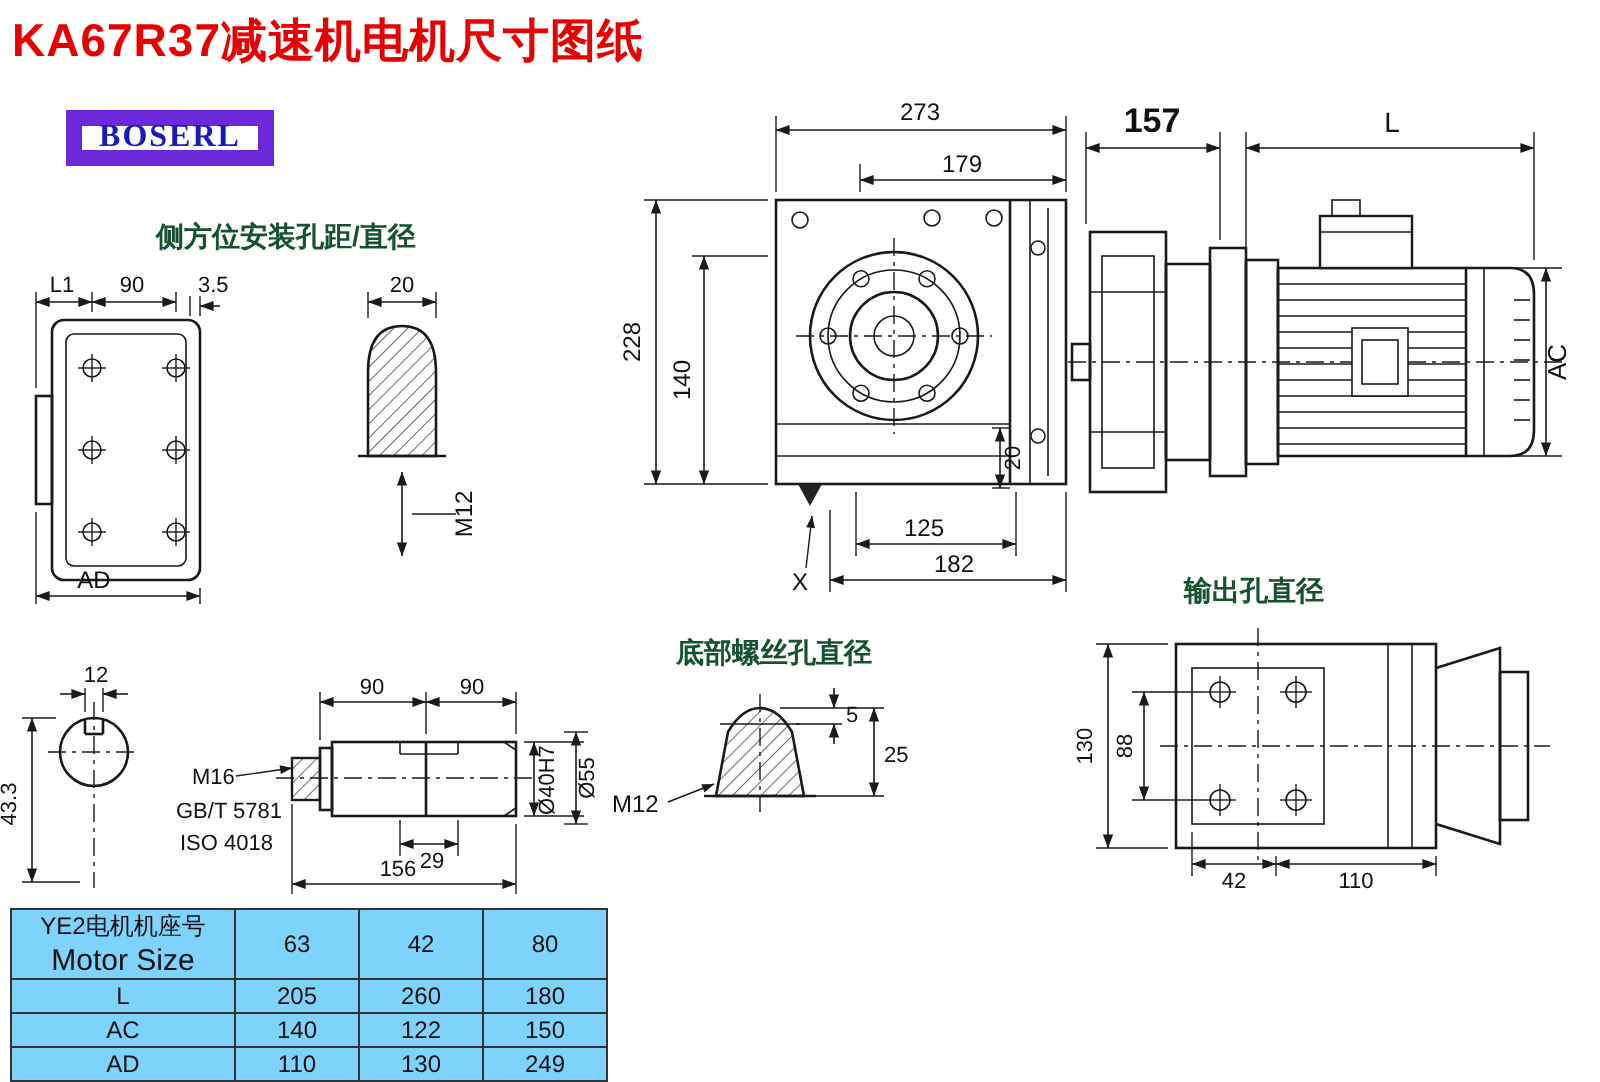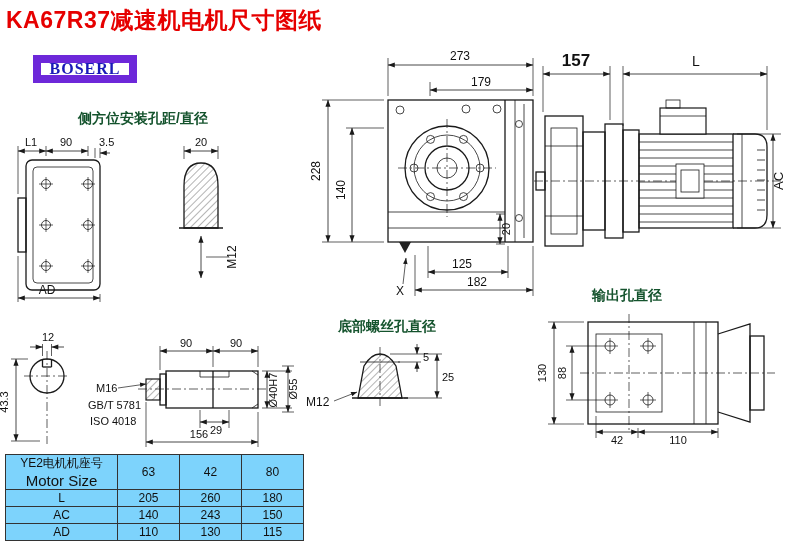--- a/index.html
+++ b/index.html
@@ -347,25 +347,25 @@
       </tr>
       <tr>
         <td class="c1">L</td>
         <td>205</td>
         <td>260</td>
         <td>180</td>
       </tr>
       <tr>
         <td class="c1">AC</td>
         <td>140</td>
-        <td>243</td>
+        <td>122</td>
         <td>150</td>
       </tr>
       <tr>
         <td class="c1">AD</td>
         <td>110</td>
         <td>130</td>
-        <td>115</td>
+        <td>249</td>
       </tr>
     </tbody>
   </table>
 
 </div>
 
 </body></html>

